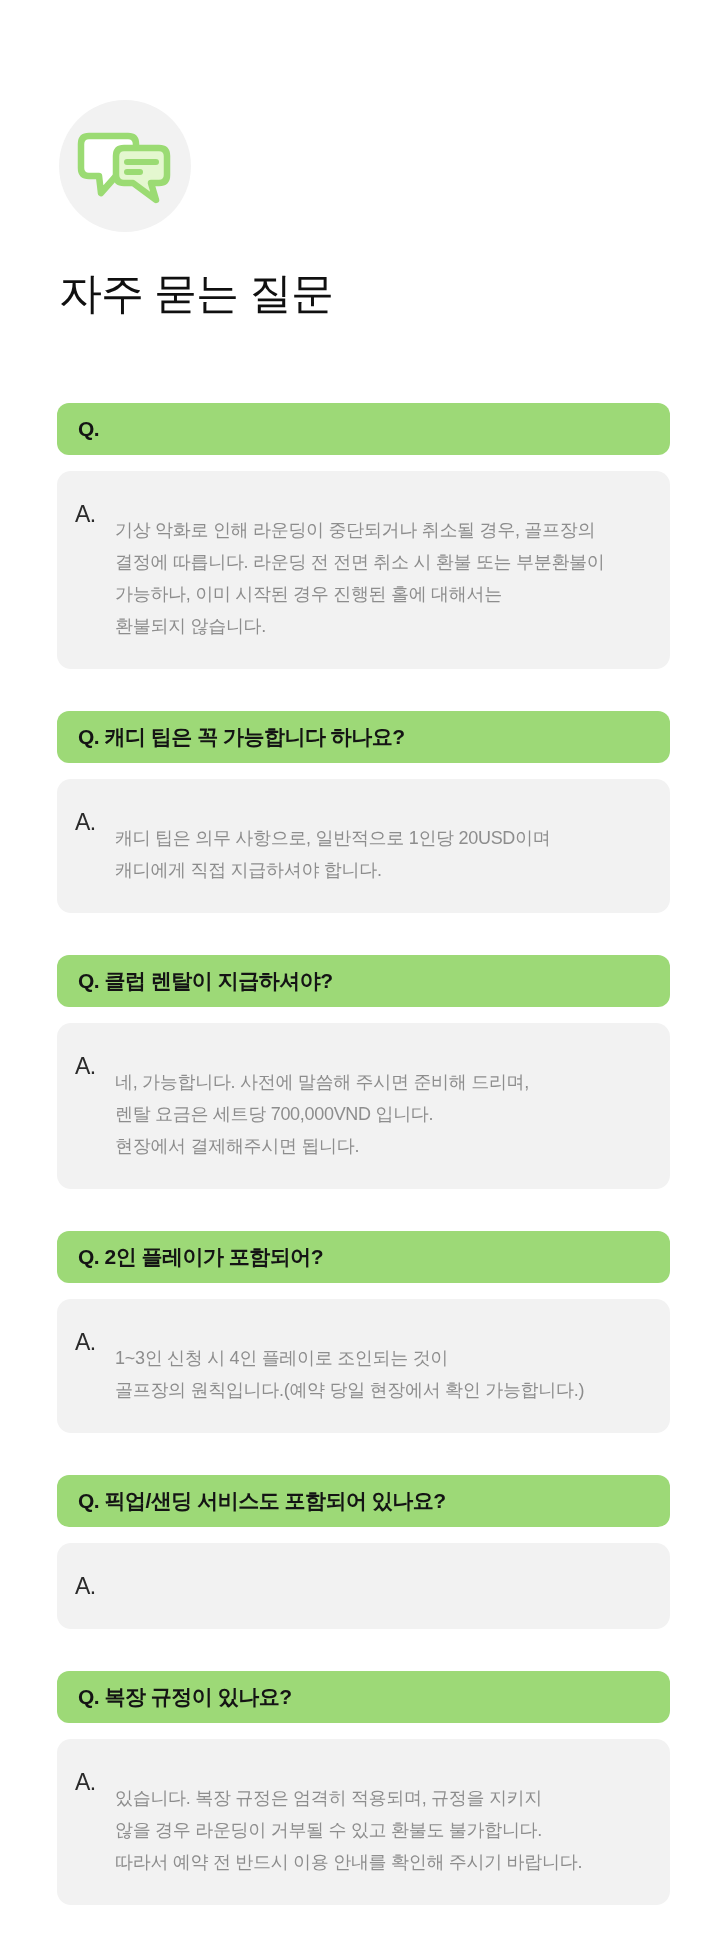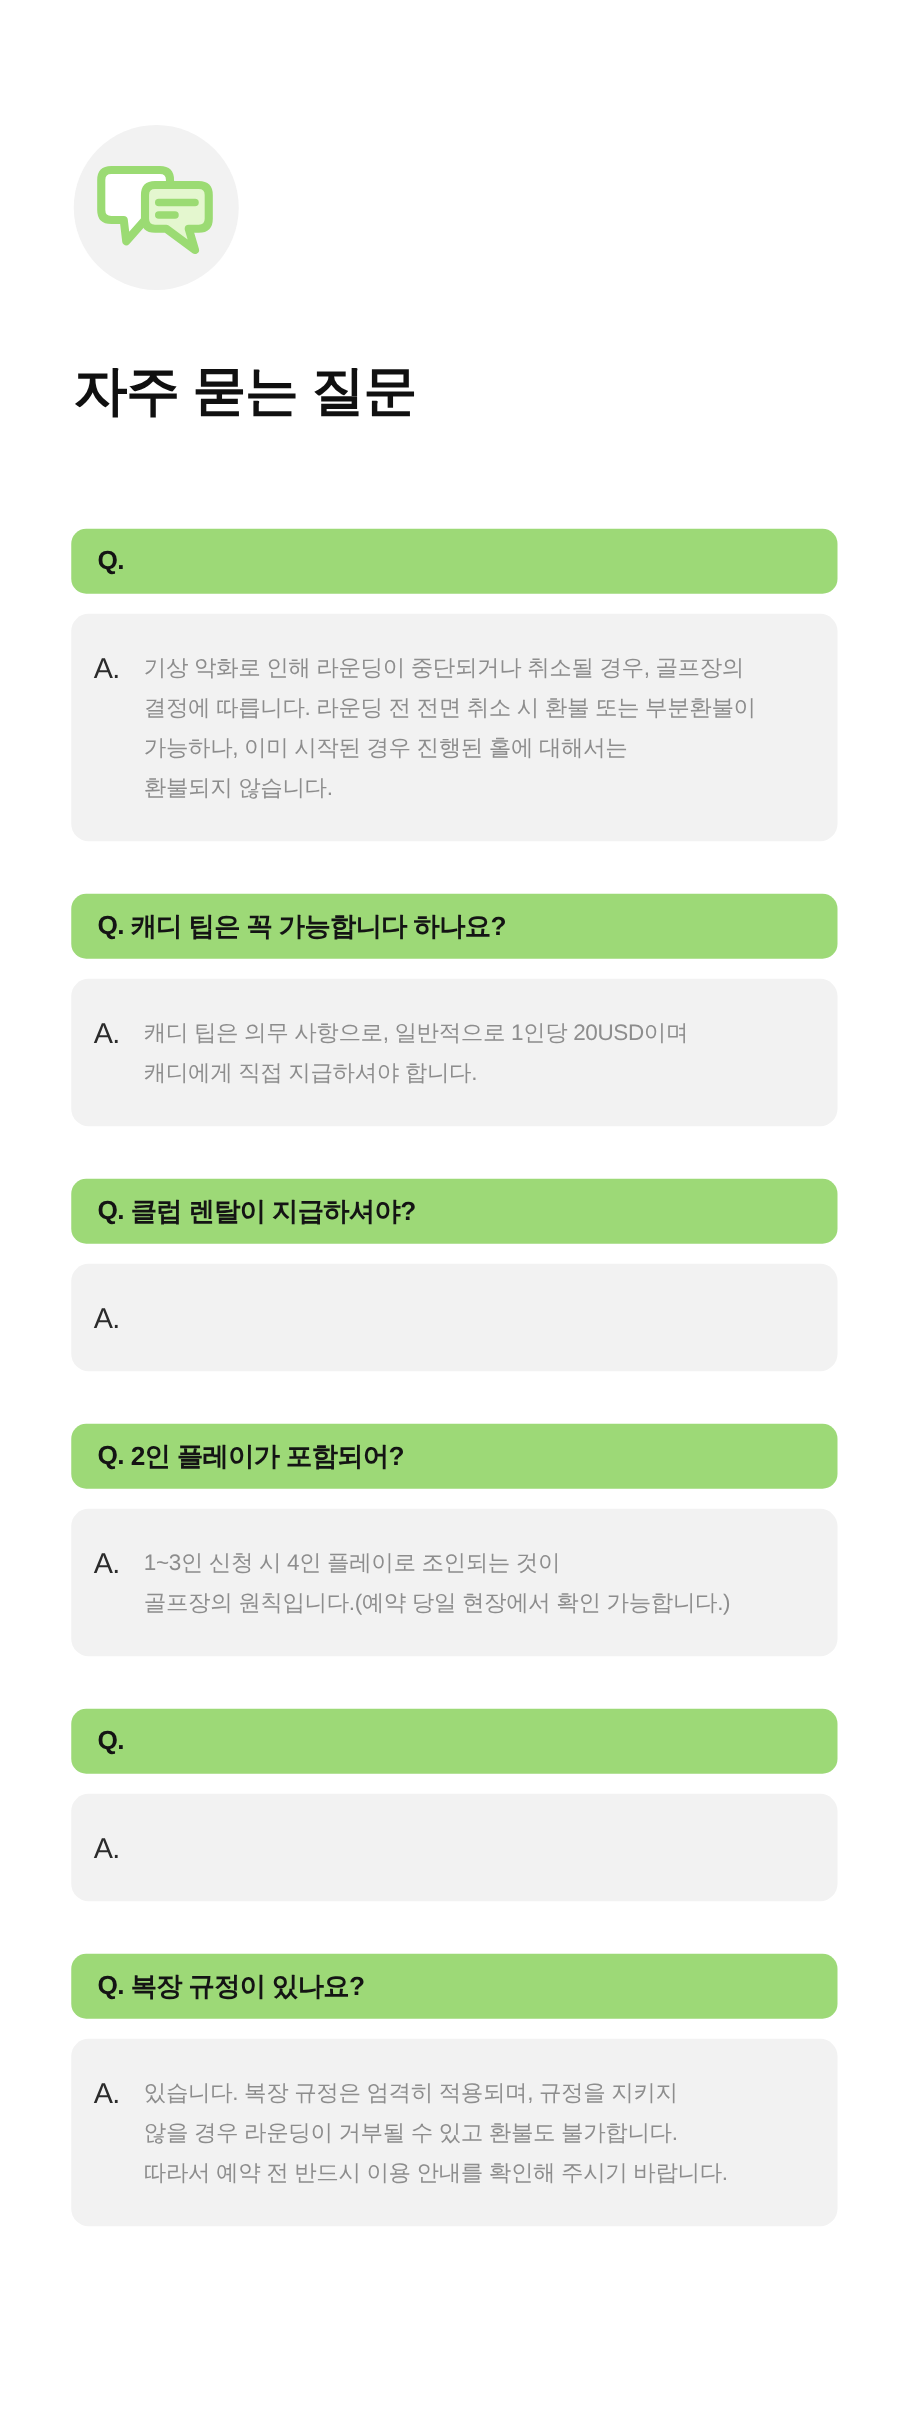--- a/index.html
+++ b/index.html
@@ -19,24 +19,24 @@
     margin: 100px 0 0 2px;
     width: 132px;
     height: 132px;
     border-radius: 50%;
     background: #F2F2F2;
     display: flex;
     align-items: center;
     justify-content: center;
   }
   .page-title {
-    margin: 53px 0 0 2px;
+    margin: 33px 0 0 2px;
     font-size: 43px;
     line-height: 56px;
-    font-weight: 700;
+    font-weight: 400;
     letter-spacing: -1px;
     color: #101010;
   }
   .faq-list {
     margin-top: 82px;
   }
   .q-bar {
     height: 52px;
     border-radius: 12px;
     display: flex;
@@ -63,20 +63,21 @@
     font-size: 23px;
     line-height: 32px;
     color: #2b2b2b;
     letter-spacing: -0.5px;
   }
   .a-text {
     font-size: 18px;
     line-height: 32px;
     letter-spacing: -0.3px;
     color: #8D8D8D;
+    margin-top: 16px;
   }
 </style>
 </head>
 <body>
 
 <div class="page">
 
   <div class="icon-circle">
     <span>
       <svg width="132" height="132" viewBox="0 0 132 132" aria-hidden="true">
@@ -114,37 +115,39 @@
     </div>
   </div>
 
   <div class="faq-item">
     <div class="q-bar" style="background: rgb(157, 217, 119);">
       <span class="q-prefix">Q. </span>
           <span>클럽 렌탈이 지급하셔야?</span>
     </div>
     <div class="a-box">
       <span class="a-prefix">A.</span>
+      <span class="a-text">네, 가능합니다. 사전에 말씀해 주시면 준비해 드리며,<br>렌탈 요금은 세트당 700,000VND 입니다.<br>현장에서 결제해주시면 됩니다.</span>
     </div>
   </div>
 
   <div class="faq-item">
     <div class="q-bar" style="background: rgb(157, 217, 119);">
       <span class="q-prefix">Q. </span>
           <span>2인 플레이가 포함되어?</span>
     </div>
     <div class="a-box">
       <span class="a-prefix">A.</span>
       <span class="a-text">1~3인 신청 시 4인 플레이로 조인되는 것이<br>골프장의 원칙입니다.(예약 당일 현장에서 확인 가능합니다.)</span>
     </div>
   </div>
 
   <div class="faq-item">
     <div class="q-bar" style="background: rgb(157, 217, 119);">
       <span class="q-prefix">Q. </span>
+          <span>픽업/샌딩 서비스도 포함되어 있나요?</span>
     </div>
     <div class="a-box">
       <span class="a-prefix">A.</span>
     </div>
   </div>
 
   <div class="faq-item">
     <div class="q-bar" style="background: rgb(157, 217, 119);">
       <span class="q-prefix">Q. </span>
           <span>복장 규정이 있나요?</span>

